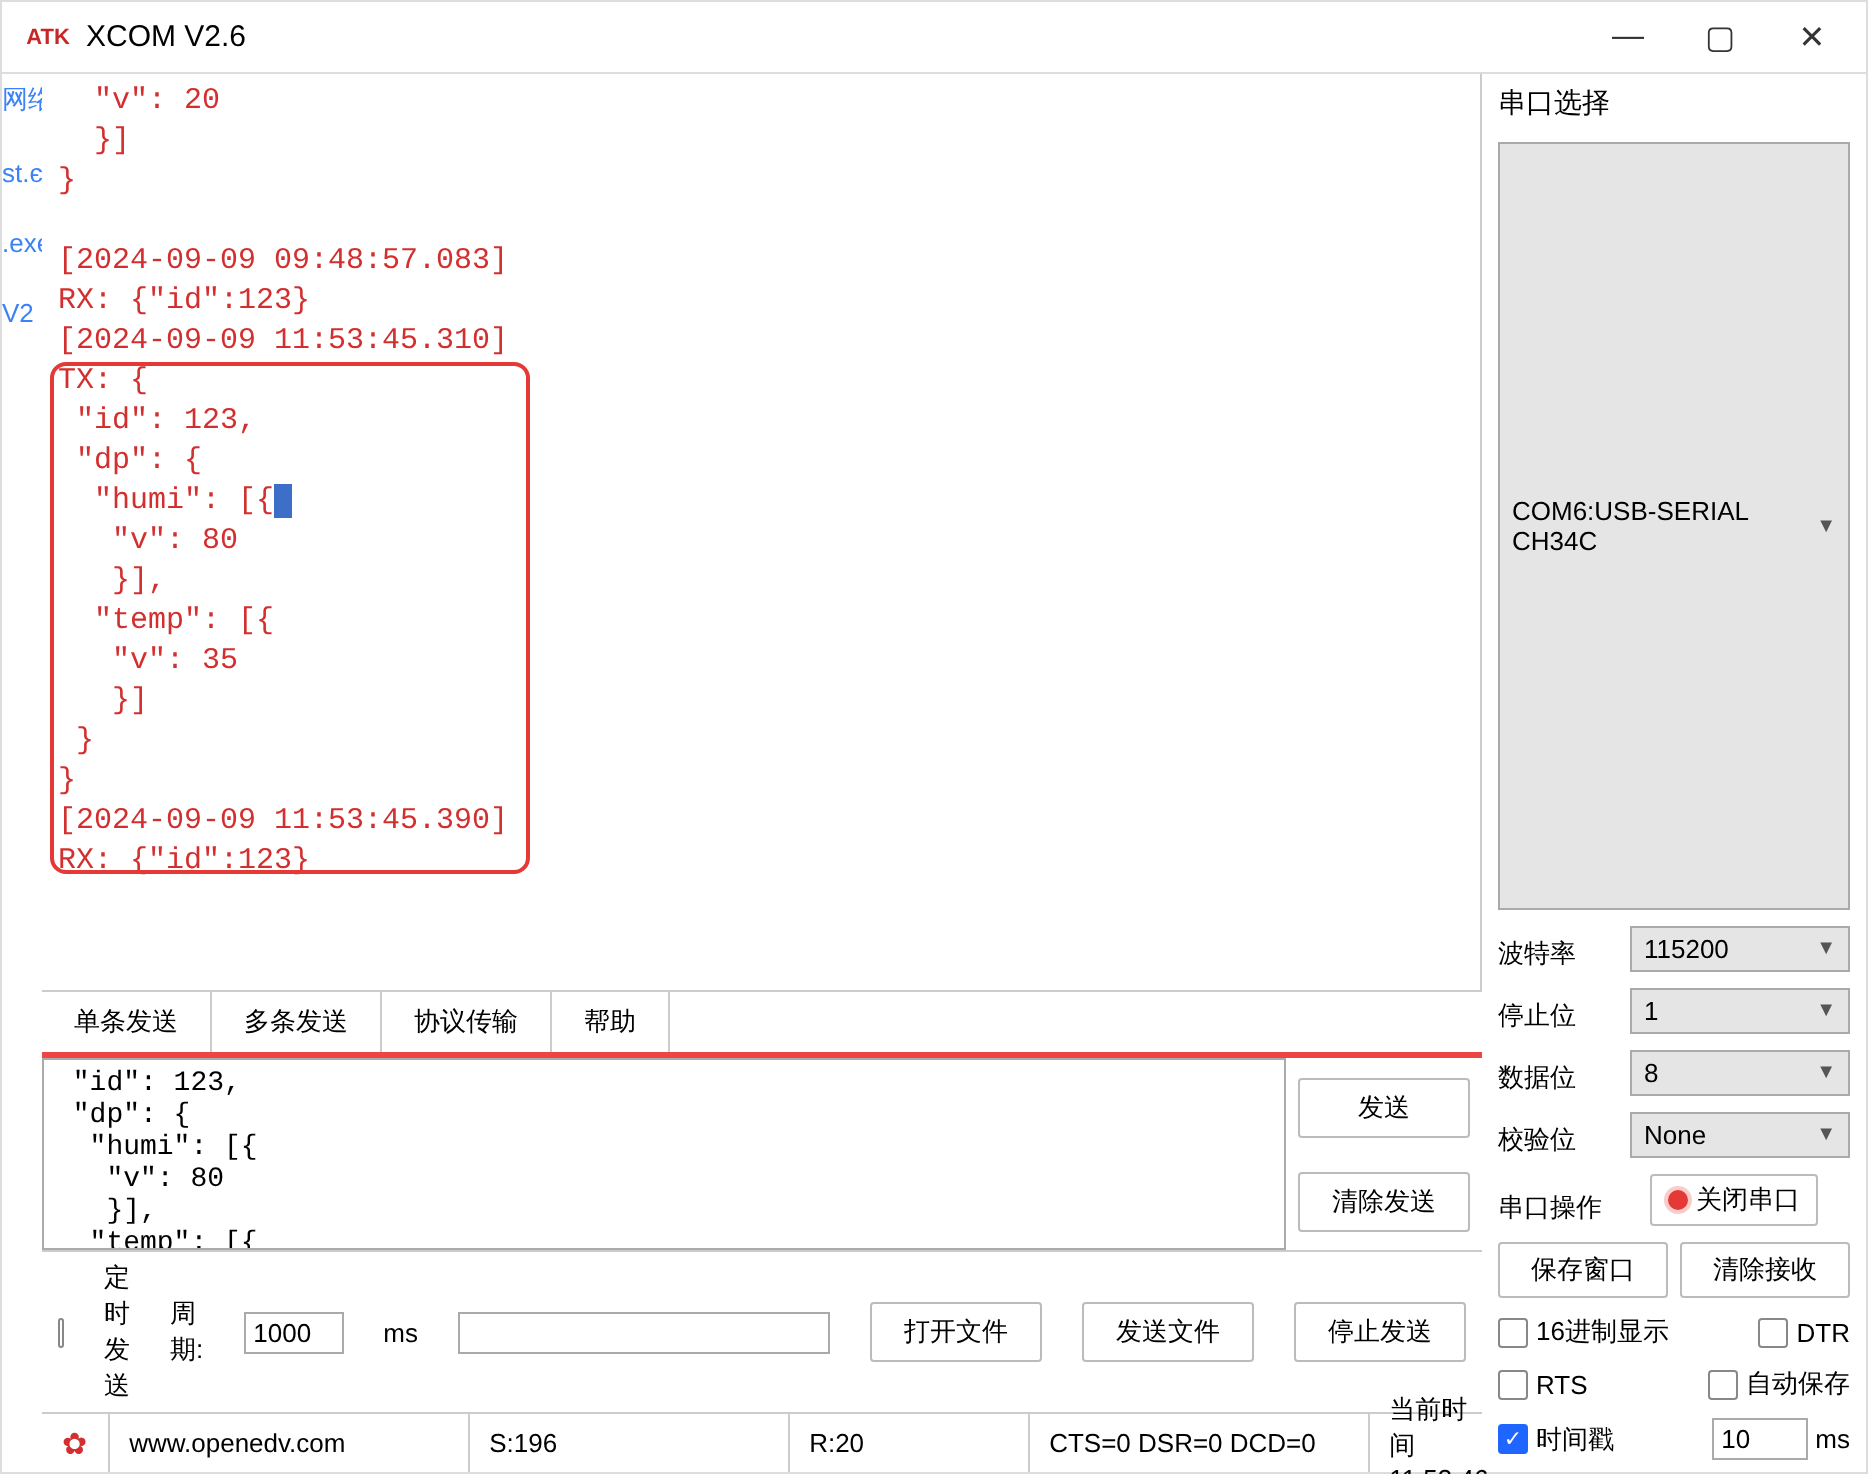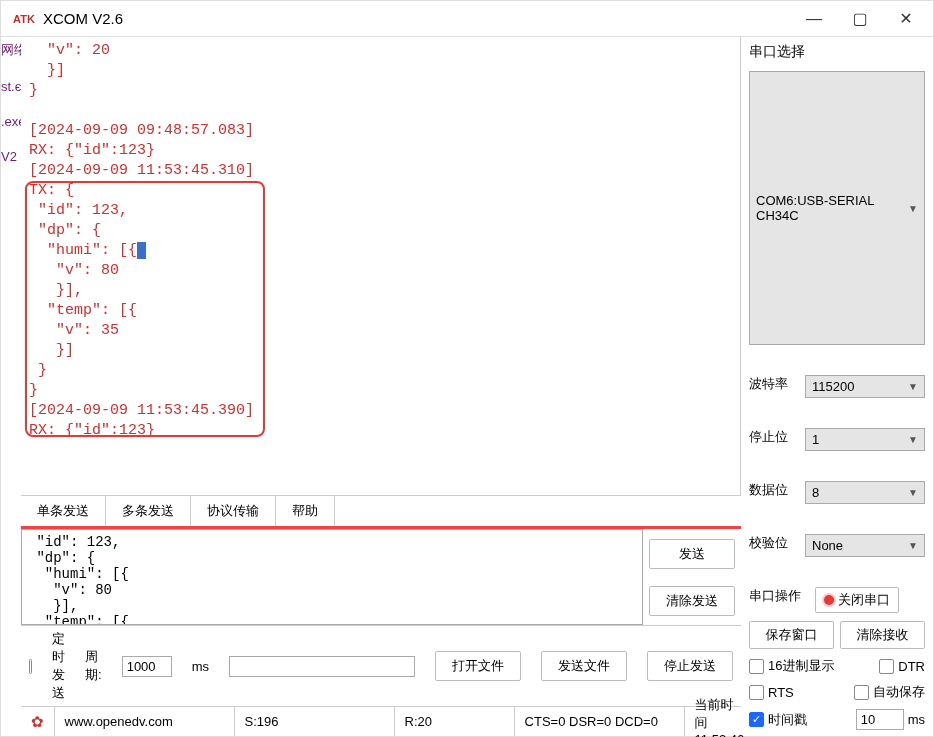--- a/index.html
+++ b/index.html
@@ -56,21 +56,21 @@
 
 .body-row {
   flex: 1;
   display: flex;
   min-height: 0;
 }
 .left-gutter {
   width: 20px;
   padding-top: 4px;
   font-size: 13px;
-  color: #701a75;
+  color: #3b82f6;
   overflow: hidden;
   white-space: nowrap;
 }
 .left-gutter div { margin-bottom: 20px; }
 
 .main-col {
   flex: 1;
   display: flex;
   flex-direction: column;
   min-width: 0;
@@ -193,21 +193,21 @@
 
 
 .right-panel {
   width: 192px;
   padding: 6px 8px;
   display: flex;
   flex-direction: column;
   gap: 8px;
 }
 .rp-title { font-size: 14px; margin-bottom: 2px; }
-.rp-row { display: flex; align-items: flex-start; gap: 8px; margin-top: 22px; }
+.rp-row { display: flex; align-items: flex-end; gap: 18px; }
 .rp-label { width: 48px; font-size: 13px; }
 .combo {
   flex: 1;
   border: 1px solid #aaa;
   padding: 3px 6px;
   font-size: 13px;
   display: flex;
   justify-content: space-between;
   align-items: center;
   background: #e5e5e5;

